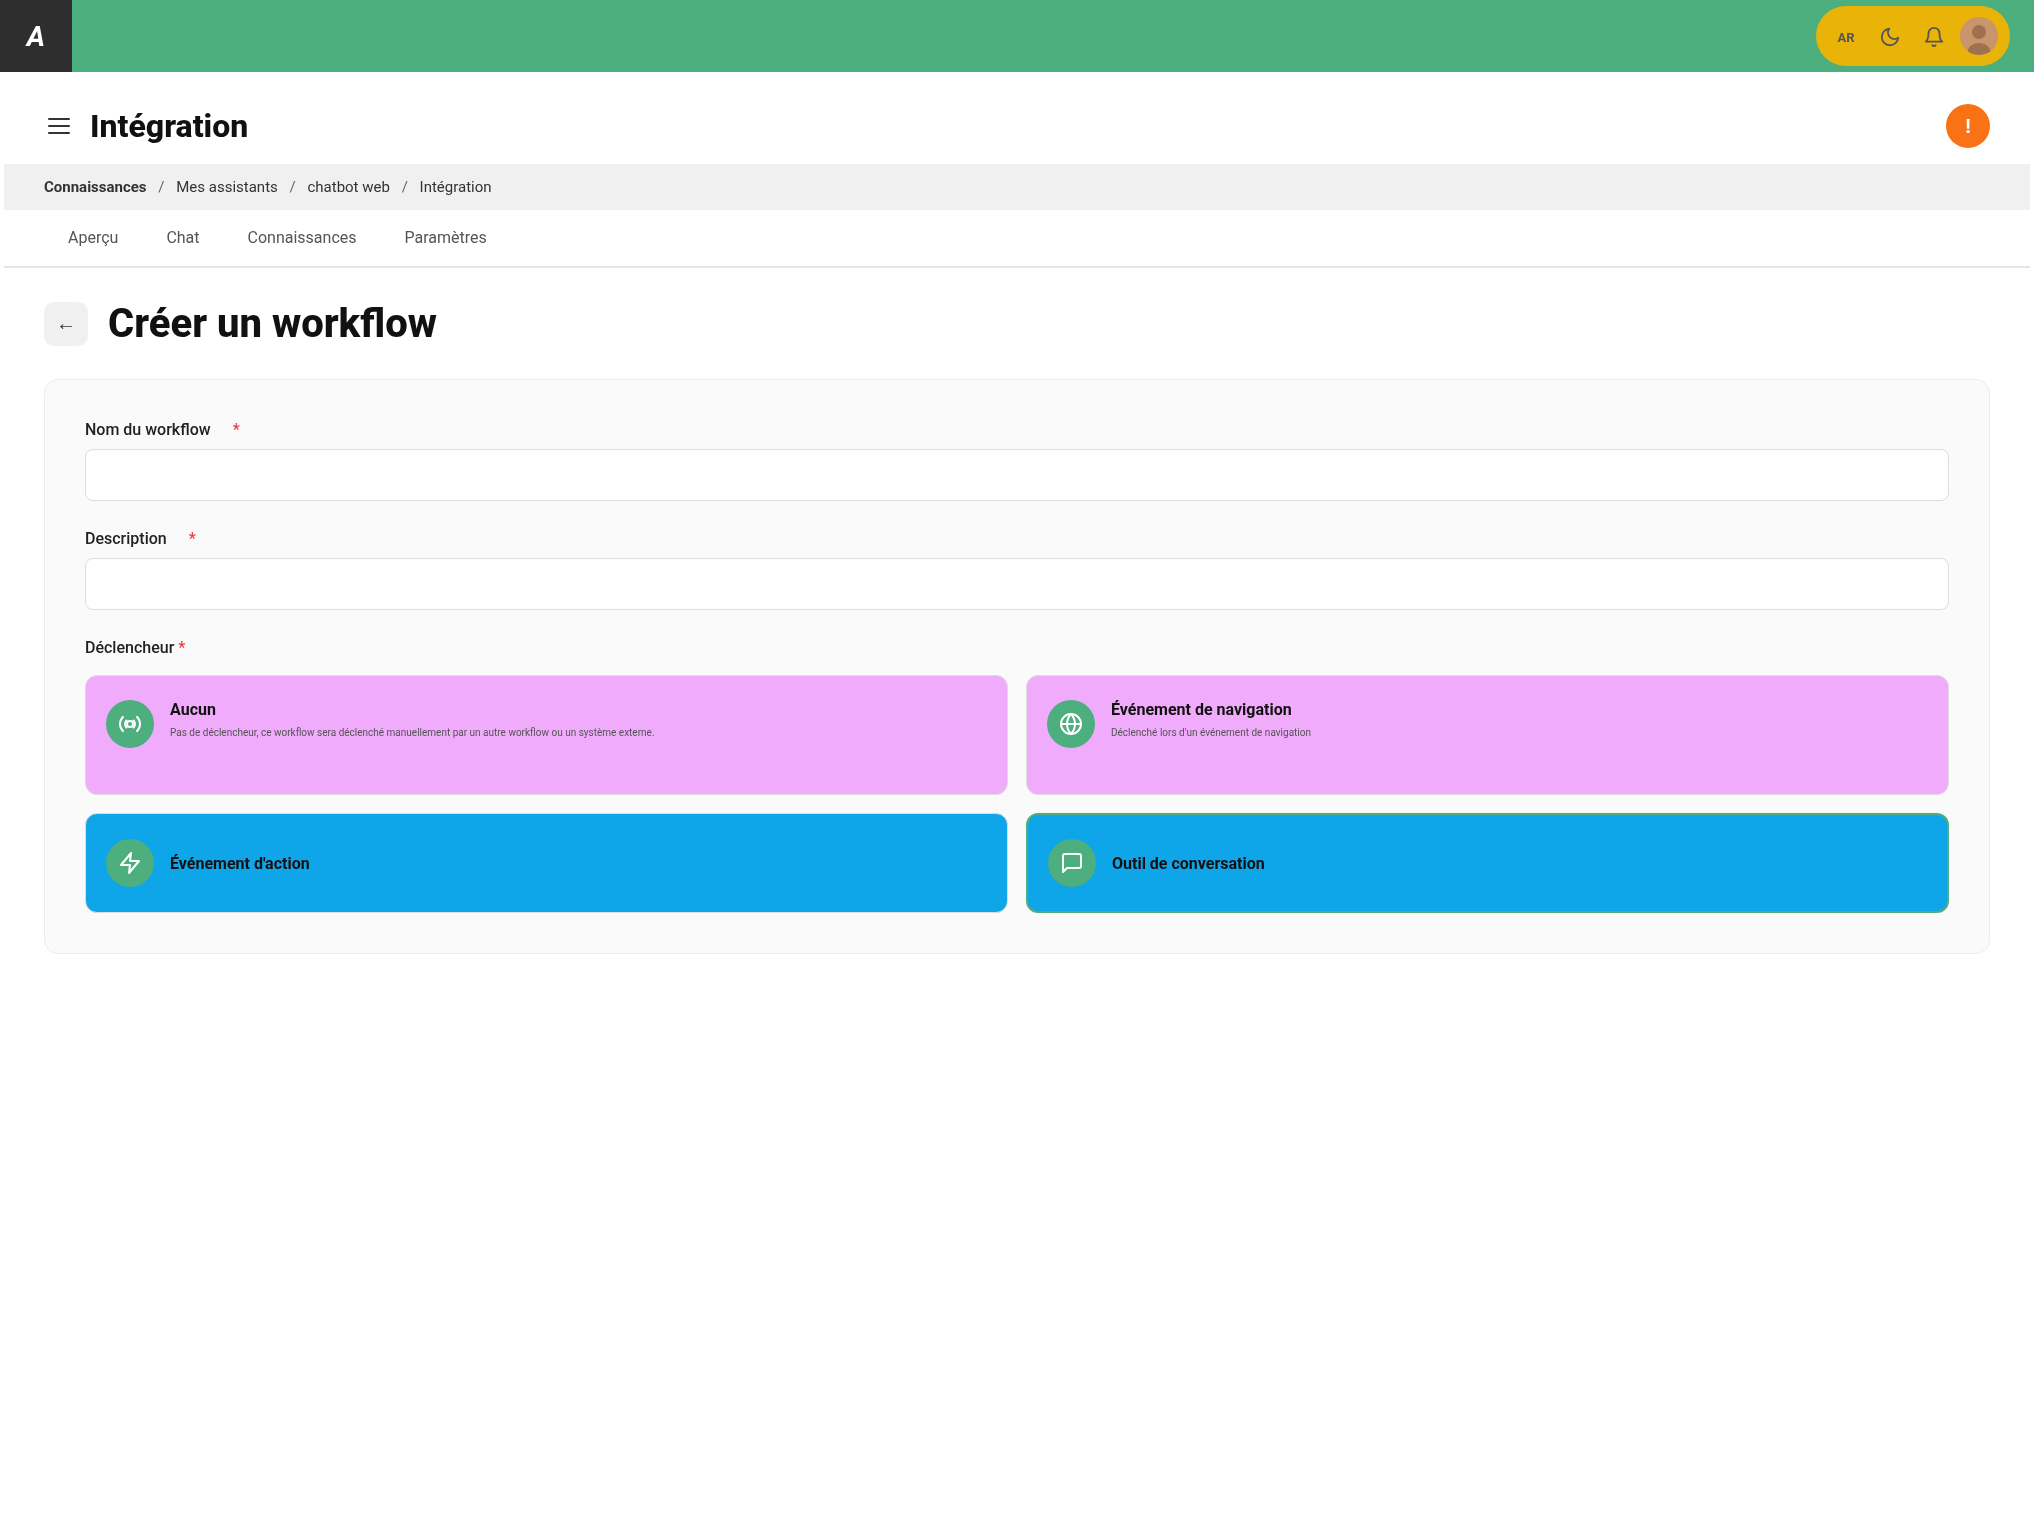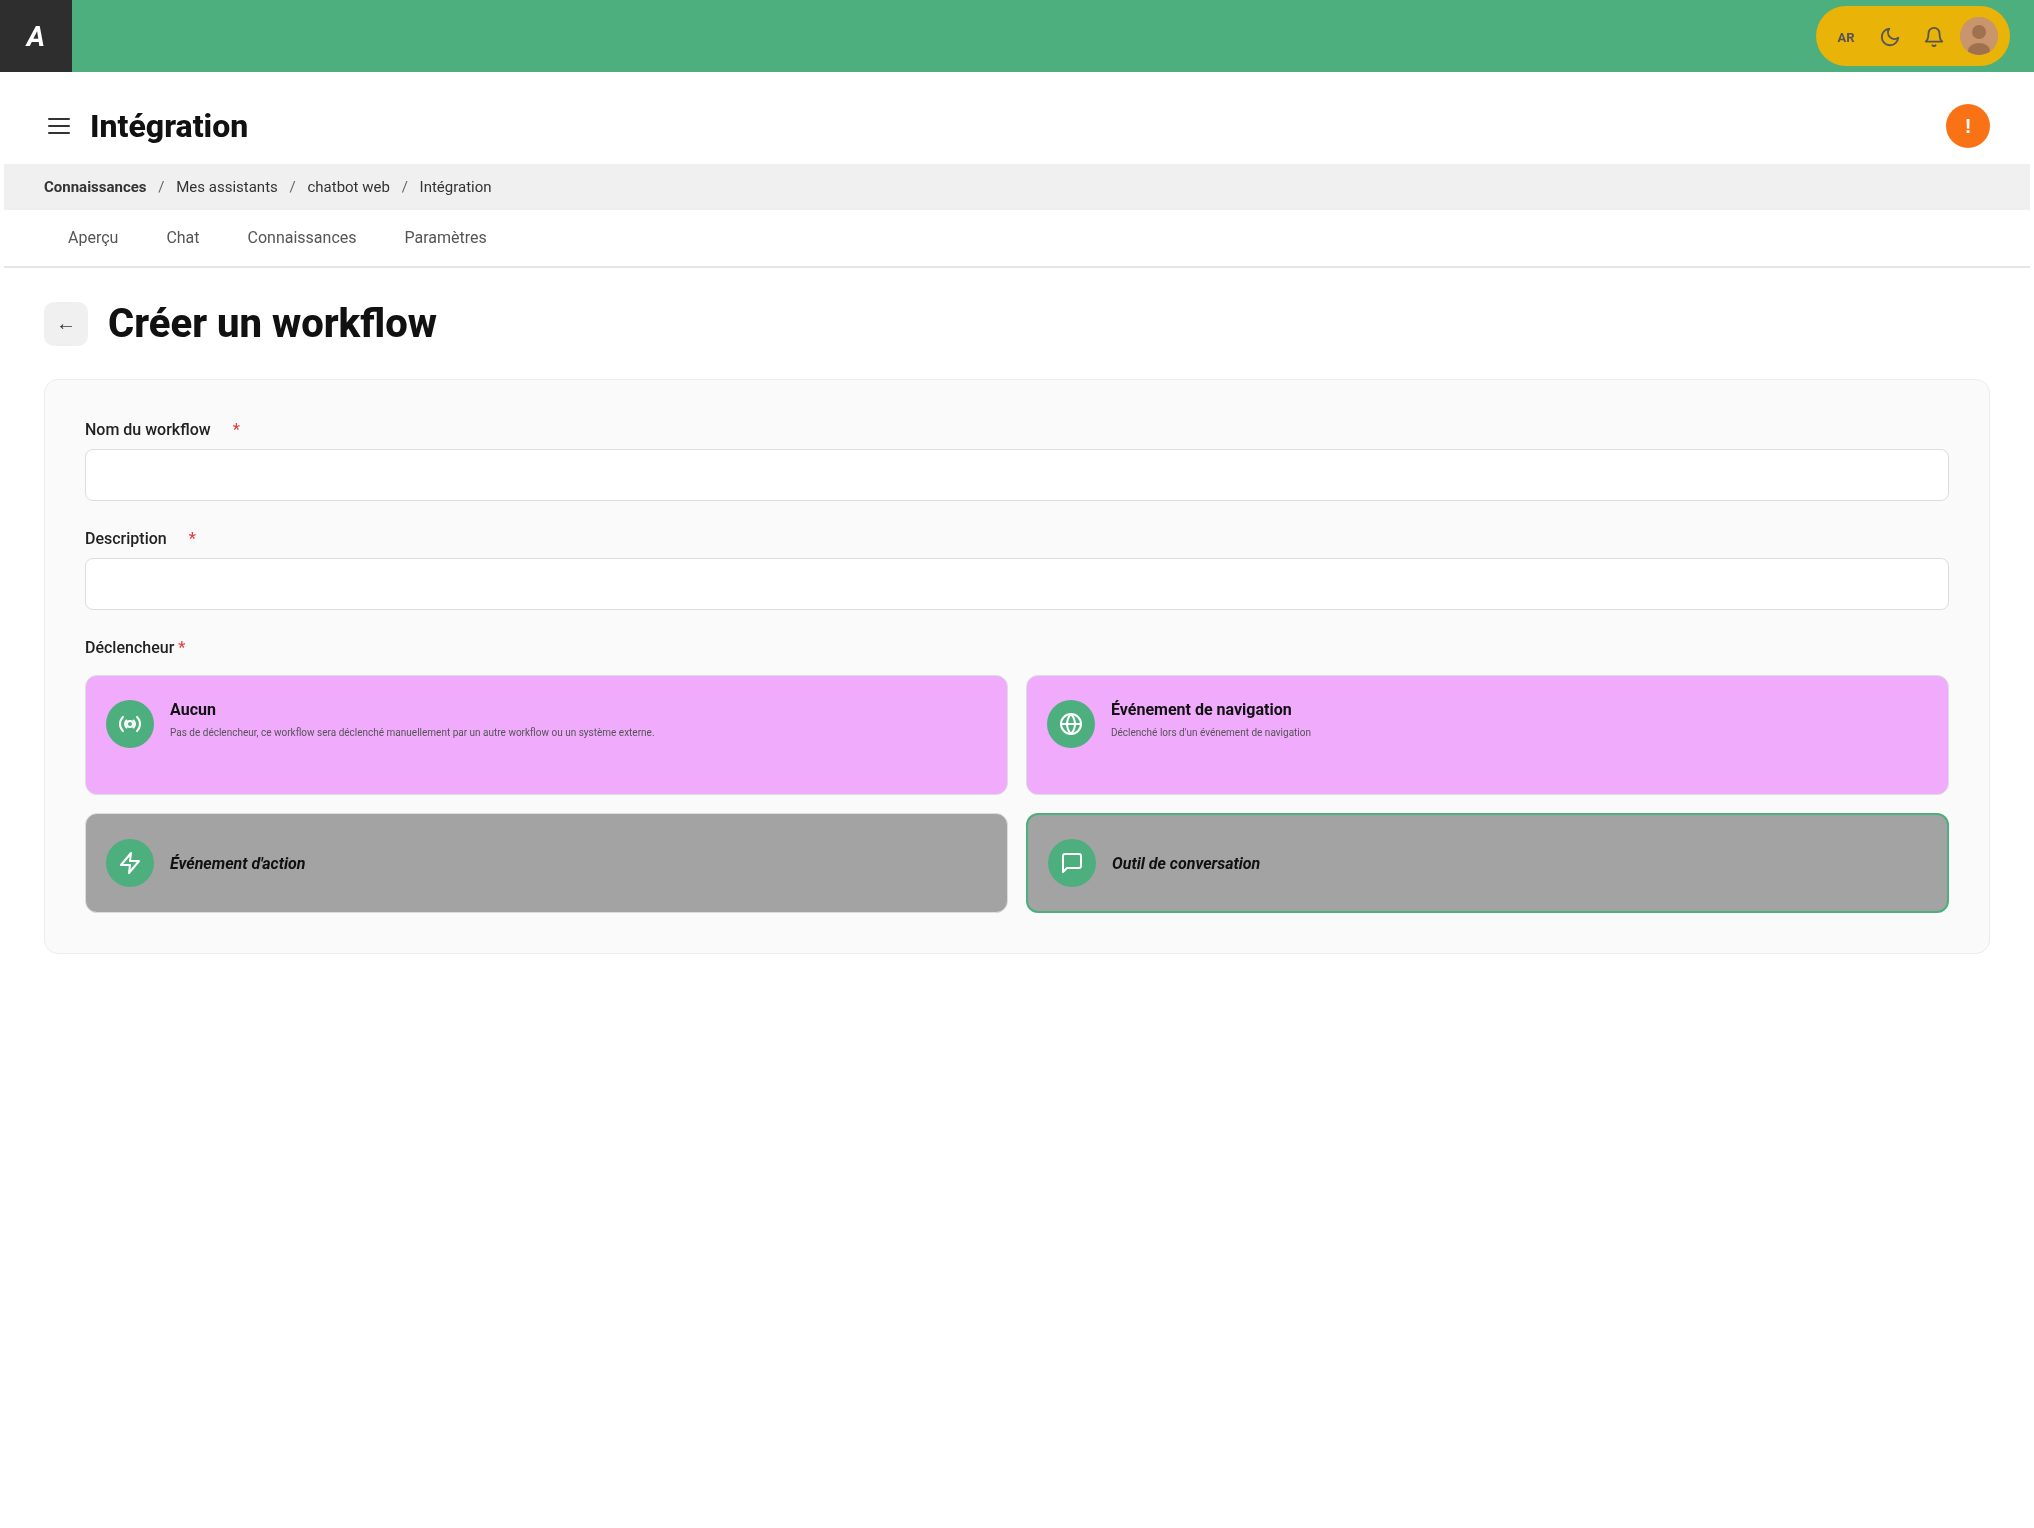--- a/index.html
+++ b/index.html
@@ -262,30 +262,29 @@
     }
 
     
     .trigger-grid-bottom {
       display: grid;
       grid-template-columns: 1fr 1fr;
       gap: 18px;
       margin-top: 18px;
     }
     .trigger-card-bottom {
-      background: #a3a3a3;
+      background: #0ea5e9;
       border: 1.5px solid #ddd;
       border-radius: 12px;
       padding: 24px 20px;
       cursor: pointer;
       display: flex;
       align-items: center;
       gap: 16px;
       min-height: 80px;
-      font-style: italic;
     }
     .trigger-card-bottom.selected {
       border-color: #4caf7d;
       border-width: 2px;
     }
     .trigger-icon-teal {
       width: 48px;
       height: 48px;
       background: #4caf7d;
       border-radius: 50%;

